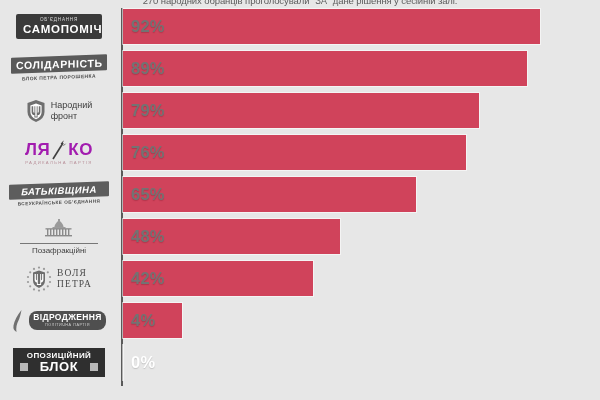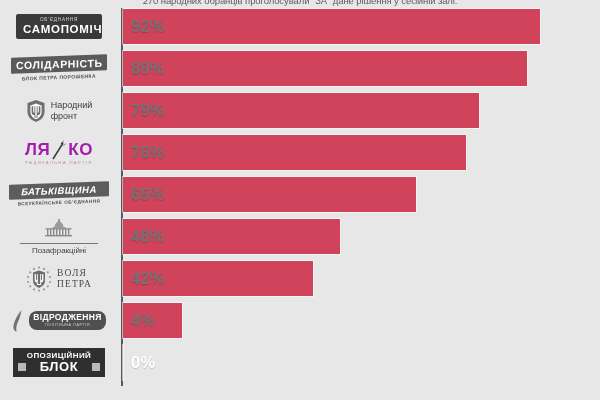--- a/index.html
+++ b/index.html
@@ -309,21 +309,21 @@
   }
   .lg-opoblok .ob-main {
     font-size: 13px;
     font-weight: bold;
     color: #ffffff;
     letter-spacing: 0.6px;
     line-height: 13.5px;
     white-space: nowrap;
     display: flex;
     align-items: center;
-    justify-content: space-between;
+    justify-content: center;
     gap: 12px;
   }
   .ob-chip {
     display: inline-block;
     width: 8px;
     height: 8px;
     background: #b9b9b9;
   }
 </style>
 </head>

